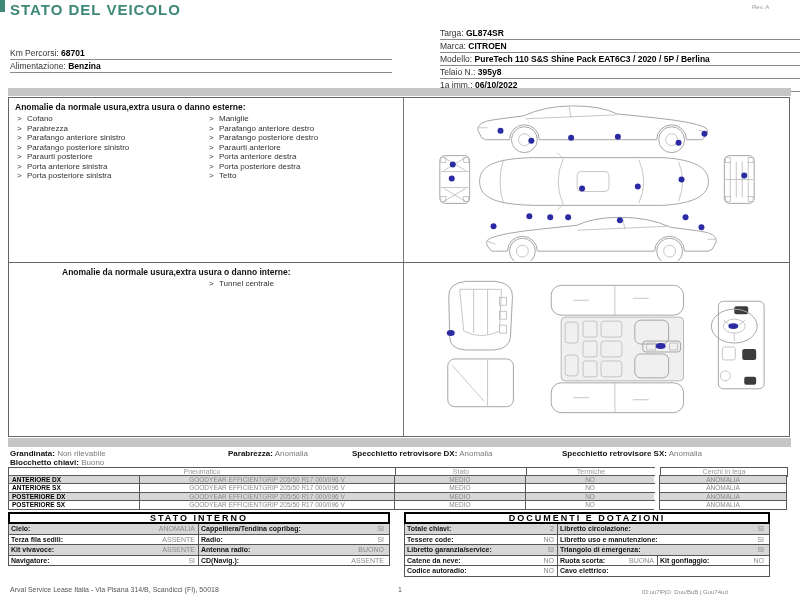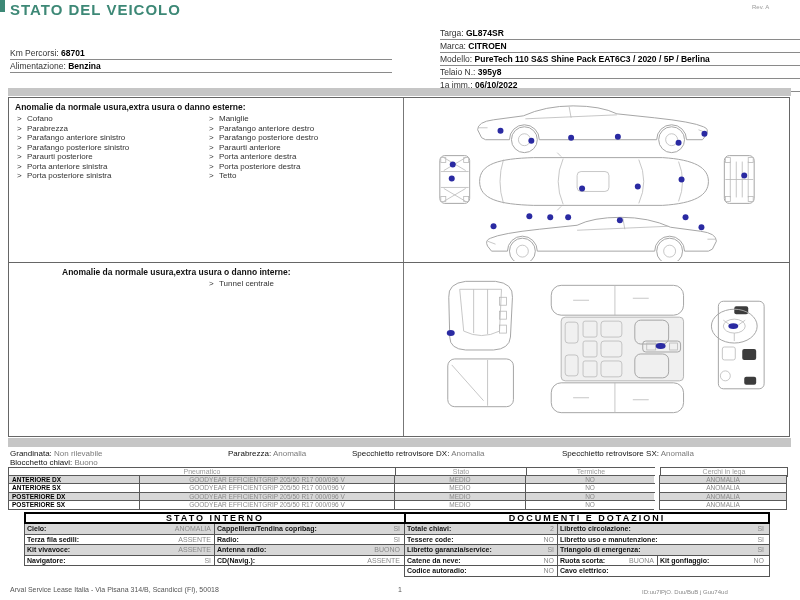--- a/index.html
+++ b/index.html
@@ -18,21 +18,21 @@
   
   .mainbox{left:8px;top:97px;width:782px;height:340px;border:1px solid #666;box-sizing:border-box;}
   .section-divider{left:0;top:164px;width:780px;border-top:1px solid #666;height:0;}
   .diagram-panel{border-left:1px solid #777;box-sizing:border-box;background:#fff;}
   .sec-heading{font-size:8.5px;font-weight:bold;color:#111;}
   .alist{font-size:8px;color:#333;line-height:9.5px;}
   .alist .li{position:relative;padding-left:10px;}
   .alist .li::before{content:">";position:absolute;left:0;color:#333;}
   
   .status-pair{font-size:8px;white-space:nowrap;}
-  .status-pair .lbl{font-weight:normal;color:#111;}
+  .status-pair .lbl{font-weight:bold;color:#111;}
   .status-pair .val{color:#7a7a7a;}
   
   .ttable{left:8px;top:467px;width:784px;font-size:6.5px;}
   .trow{display:flex;height:8.5px;}
   .tcell{border:1px solid #5a5a5a;margin-left:-1px;margin-top:-1px;box-sizing:border-box;
          display:flex;align-items:center;justify-content:center;color:#8a8a8a;overflow:hidden;white-space:nowrap;}
   .trow:first-child .tcell{margin-top:0;}
   .tcell.first{margin-left:0;}
   .thead{height:9.5px;color:#9a9a9a;font-size:7px;background:#fff;}
   .tpos{justify-content:flex-start;padding-left:3px;font-weight:bold;color:#000;}
@@ -282,21 +282,21 @@
     <div class="trow">
       <div class="tcell tpos first rowplain" style="width:132px;">POSTERIORE SX</div>
       <div class="tcell rowplain" style="width:256px;">GOODYEAR EFFICIENTGRIP  205/50 R17 000/096 V</div>
       <div class="tcell rowplain" style="width:132px;">MEDIO</div>
       <div class="tcell rowplain" style="width:130px;">NO</div>
       <div class="tspacer"></div>
       <div class="tcell rowplain" style="width:128px;">ANOMALIA</div>
     </div>
   </div>
 
-  <div class="abs btable" style="left:8px;top:512px;width:382px;margin-left:16px;">
+  <div class="abs btable" style="left:8px;top:512px;width:382px;">
     <div class="btitle">STATO INTERNO</div>
     <div class="brow rowshade">
       <div class="bcell bl" style="width:117px;">Cielo:</div>
       <div class="bcell bv" style="width:72px;">ANOMALIA</div>
       <div class="bcell bl vline" style="width:122px;">Cappelliera/Tendina copribag:</div>
       <div class="bcell bv" style="width:67px;">SI</div>
     </div>
     <div class="brow rowplain">
       <div class="bcell bl" style="width:117px;">Terza fila sedili:</div>
       <div class="bcell bv" style="width:72px;">ASSENTE</div>

